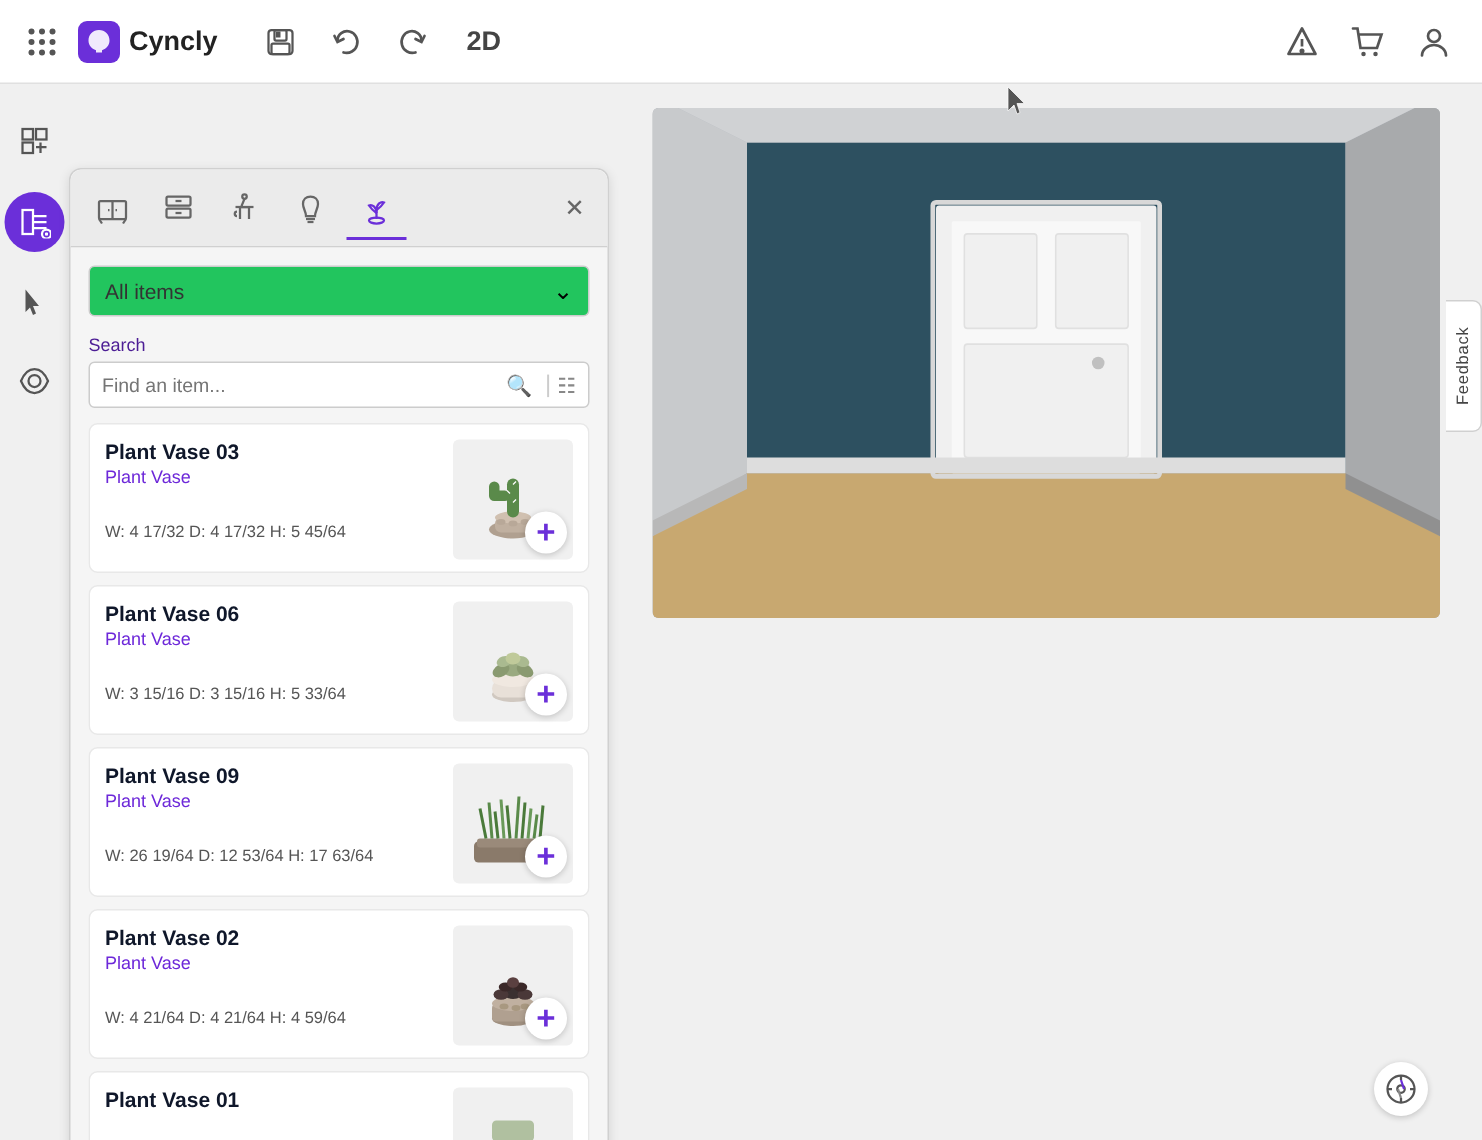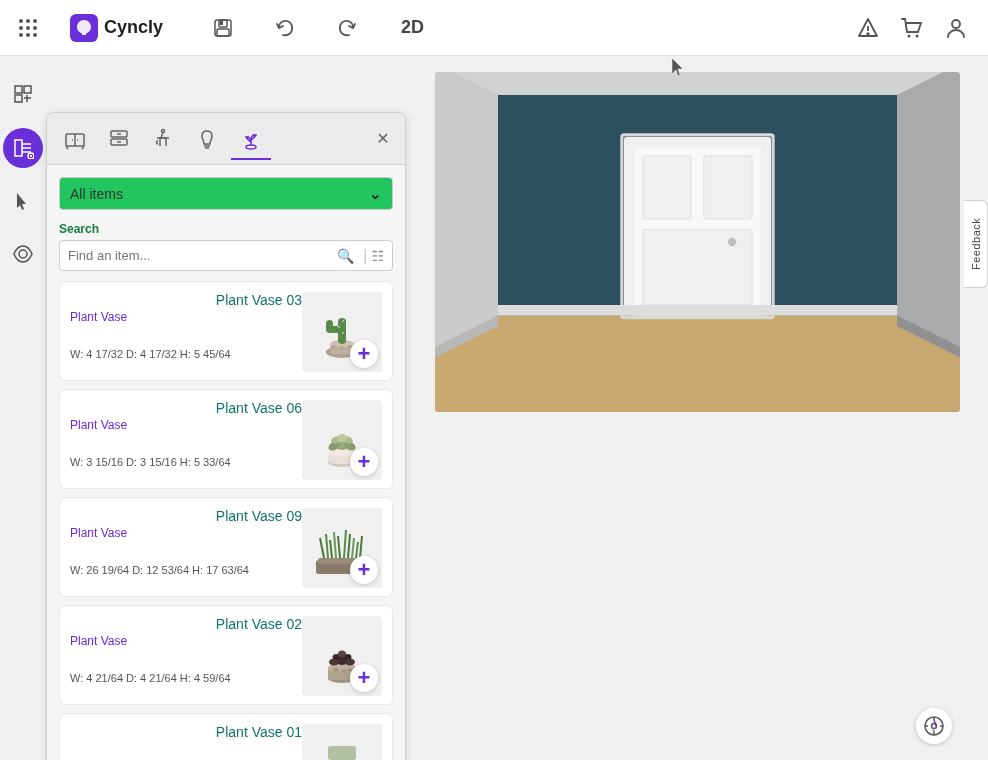--- a/index.html
+++ b/index.html
@@ -20,21 +20,21 @@
       background: #ffffff;
       display: flex;
       align-items: center;
       padding: 0 12px;
       border-bottom: 1px solid #e0e0e0;
       z-index: 100;
     }
     .toolbar-left {
       display: flex;
       align-items: center;
-      gap: 26px;
+      gap: 8px;
     }
     .grid-icon-btn {
       width: 32px; height: 32px;
       display: flex; align-items: center; justify-content: center;
       cursor: pointer;
     }
     .logo-area {
       display: flex; align-items: center; gap: 6px;
       margin-right: 16px;
     }
@@ -181,22 +181,22 @@
       border-radius: 4px;
       cursor: pointer;
       margin-bottom: 12px;
     }
     .panel-category-text {
       font-size: 14px;
       color: #333;
     }
     .panel-search-label {
       font-size: 12px;
-      color: #15803d;
-      font-weight: 700;
+      color: #4c1d95;
+      font-weight: 400;
       margin-bottom: 4px;
     }
     .panel-search-row {
       display: flex;
       align-items: center;
       background: white;
       border: 1px solid #ccc;
       border-radius: 4px;
       padding: 0 8px;
       margin-bottom: 10px;
@@ -244,23 +244,22 @@
     }
     .item-card-top {
       display: flex;
       align-items: flex-start;
     }
     .item-info {
       flex: 1;
     }
     .item-name {
       font-size: 14px;
-      font-weight: 400;
-      color: #0f766e;
-      text-align: right;
+      font-weight: 700;
+      color: #0f172a;
     }
     .item-subtype {
       font-size: 12px;
       color: #6d28d9;
       margin-top: 2px;
     }
     .item-dims {
       font-size: 11px;
       color: #555;
       margin-top: 24px;

